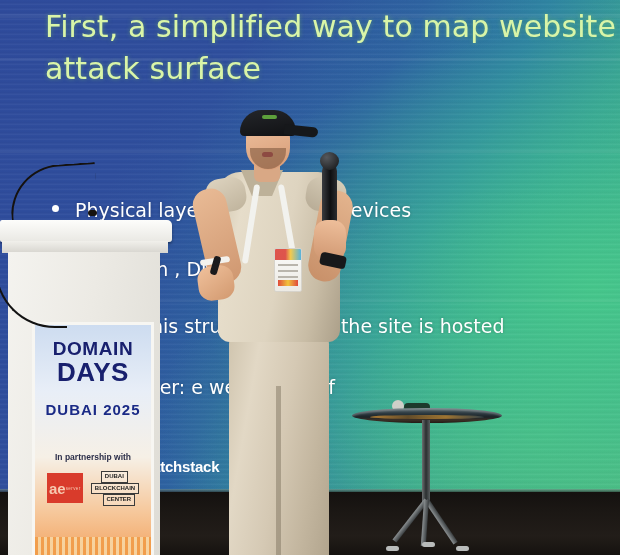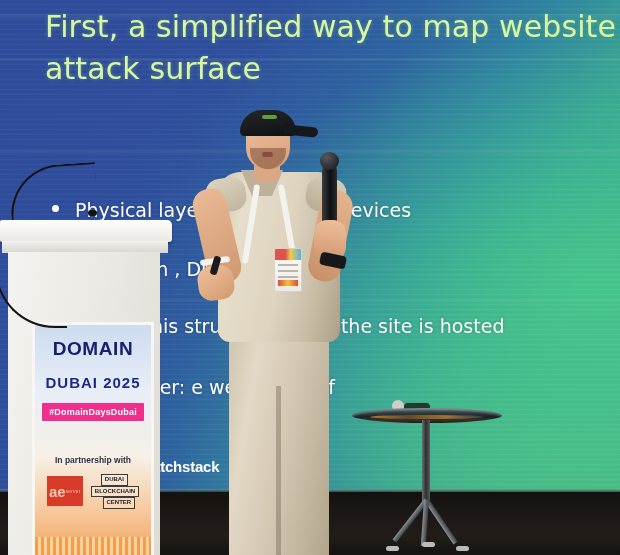--- a/index.html
+++ b/index.html
@@ -309,22 +309,22 @@
   <div id="floor"></div>
 
   <div id="podium">
     <div id="mic-gooseneck"></div>
     <div id="mic-head"></div>
     <div id="podium-top"></div>
     <div id="podium-lip"></div>
     <div id="podium-body">
       <div id="podium-sign">
         <div id="sign-domain">DOMAIN</div>
+        <div id="sign-days">DAYS</div>
         <div id="sign-year">DUBAI 2025</div>
-        <div><span id="sign-hashtag">#DomainDaysDubai</span></div>
         <div id="sign-partner">In partnership with</div>
         <div id="sign-logos">
           <div id="logo-ae">
             <span class="ae">ae</span>
             <span class="sv">server</span>
           </div>
           <div id="logo-dbc">
             <span class="l1">DUBAI</span>
             <span class="l2">BLOCKCHAIN</span>
             <span class="l3">CENTER</span>

